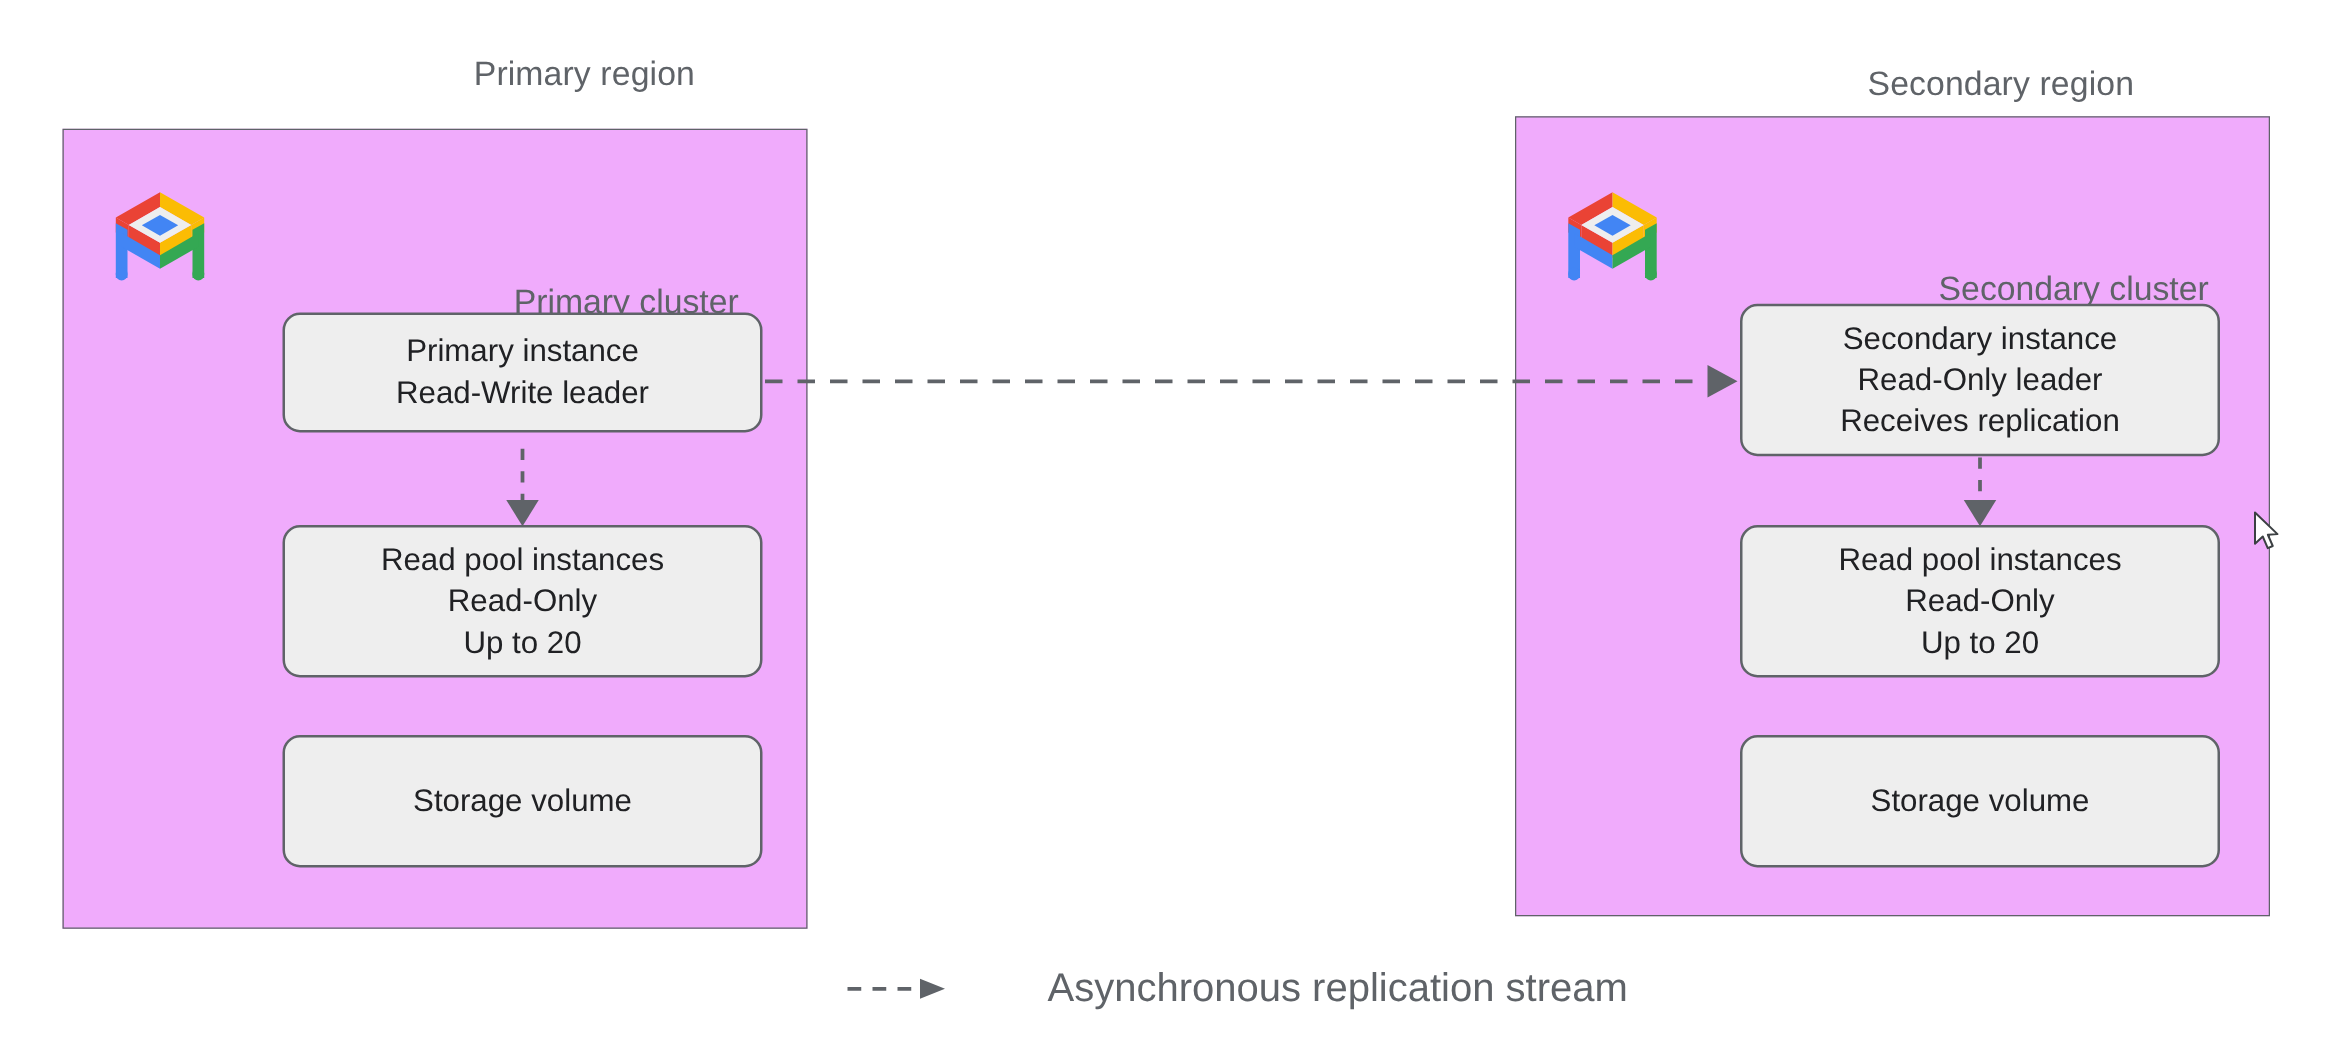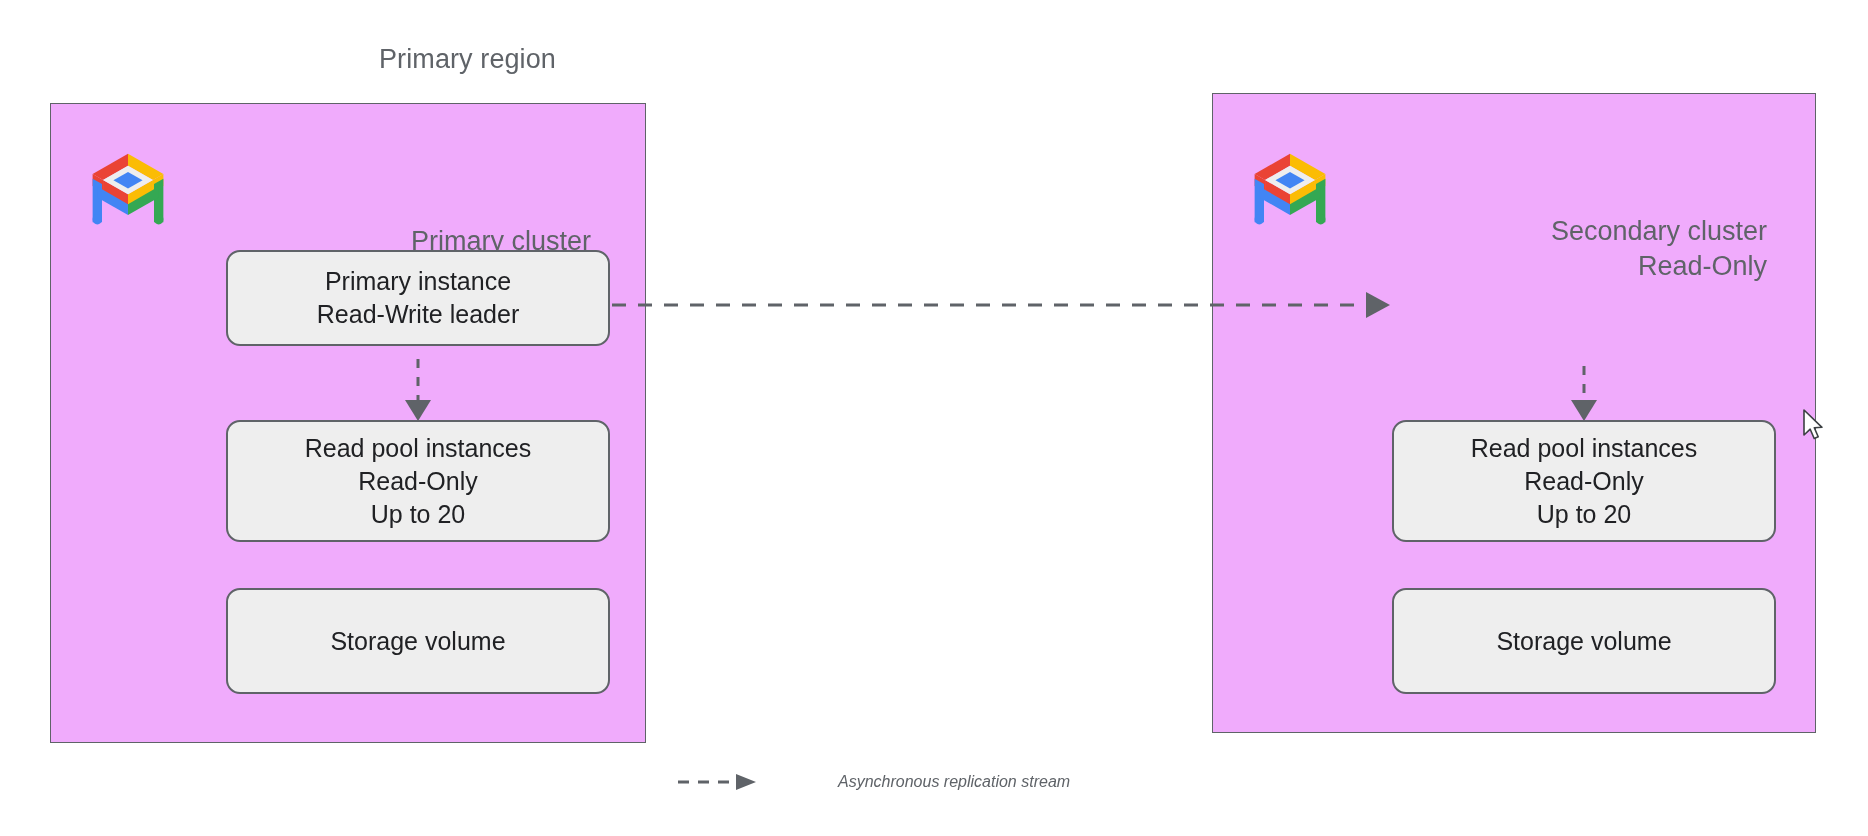--- a/index.html
+++ b/index.html
@@ -105,42 +105,42 @@
   #legend {
     position: absolute;
     left: 676px;
     top: 772px;
     display: flex;
     align-items: center;
     gap: 70px;
   }
   #legend-symbol { width: 92px; height: 20px; display: block; }
   #legend-label {
-    font-size: 16px;
+    font-size: 32px;
     color: #5f6368;
     white-space: nowrap;
-    font-style: italic;
   }
 
   
   #mouse-cursor {
     position: absolute;
     left: 1801px;
     top: 408px;
     width: 24px;
     height: 36px;
   }
 </style>
 </head>
 <body>
 
 <div id="canvas">
 
   <div class="region-caption" id="region-caption-primary">Primary region</div>
 
+  <div class="region-caption" id="region-caption-secondary">Secondary region</div>
 
   <div class="cluster-panel" id="cluster-panel-primary">
 
     <div class="cluster-title" id="cluster-title-primary">Primary cluster
 Read-Write</div>
   </div>
 
   <svg class="logo" id="logo-primary" viewBox="0 0 100 100">
 
     <path d="M50 18 L16 37.5 L26 43.3 L50 29.5 Z" fill="#EA4335"></path>
@@ -194,20 +194,23 @@
     <path d="M50 29.5 L74 43.3 L50 57.0 L26 43.3 Z" fill="#eeeeee"></path>
     <path d="M50 35.5 L64 43.5 L50 51.5 L36 43.5 Z" fill="#4285F4"></path>
     <path d="M16 42 L16 84 L25 84 L25 47 Z" fill="#4285F4"></path>
     <path d="M20.5 49.5 L20.5 60 L50 77 L50 66.5 Z" fill="#4285F4"></path>
     <rect x="16" y="76" width="9" height="10" rx="4.5" fill="#4285F4"></rect>
     <path d="M75 47 L75 84 L84 84 L84 42 Z" fill="#34A853"></path>
     <path d="M79.5 49.5 L79.5 60 L50 77 L50 66.5 Z" fill="#34A853"></path>
     <rect x="75" y="76" width="9" height="10" rx="4.5" fill="#34A853"></rect>
   </svg>
 
+  <div class="node-box" id="node-secondary-instance">Secondary instance
+Read-Only leader
+Receives replication</div>
 
   <div class="node-box" id="node-secondary-readpool">Read pool instances
 Read-Only
 Up to 20</div>
 
   <div class="node-box" id="node-secondary-storage">Storage volume</div>
 
   <svg id="connectors">
     <defs>
       <marker id="arrow-down" markerWidth="14" markerHeight="12" refX="1" refY="6" orient="auto" markerUnits="userSpaceOnUse">

